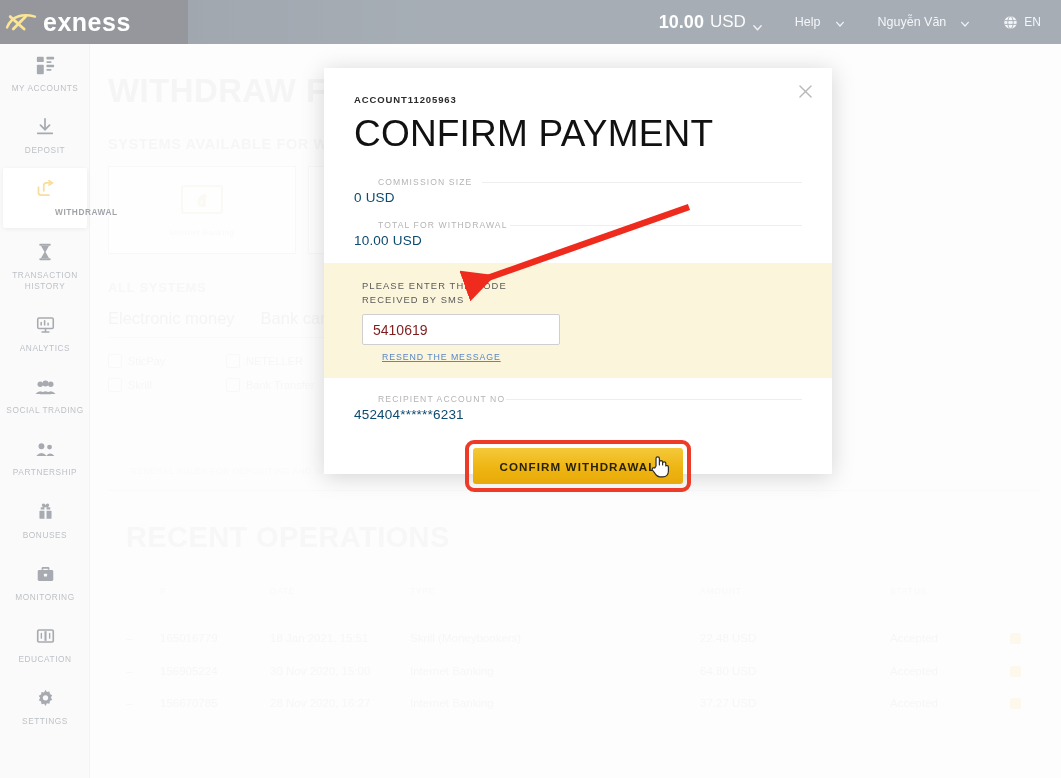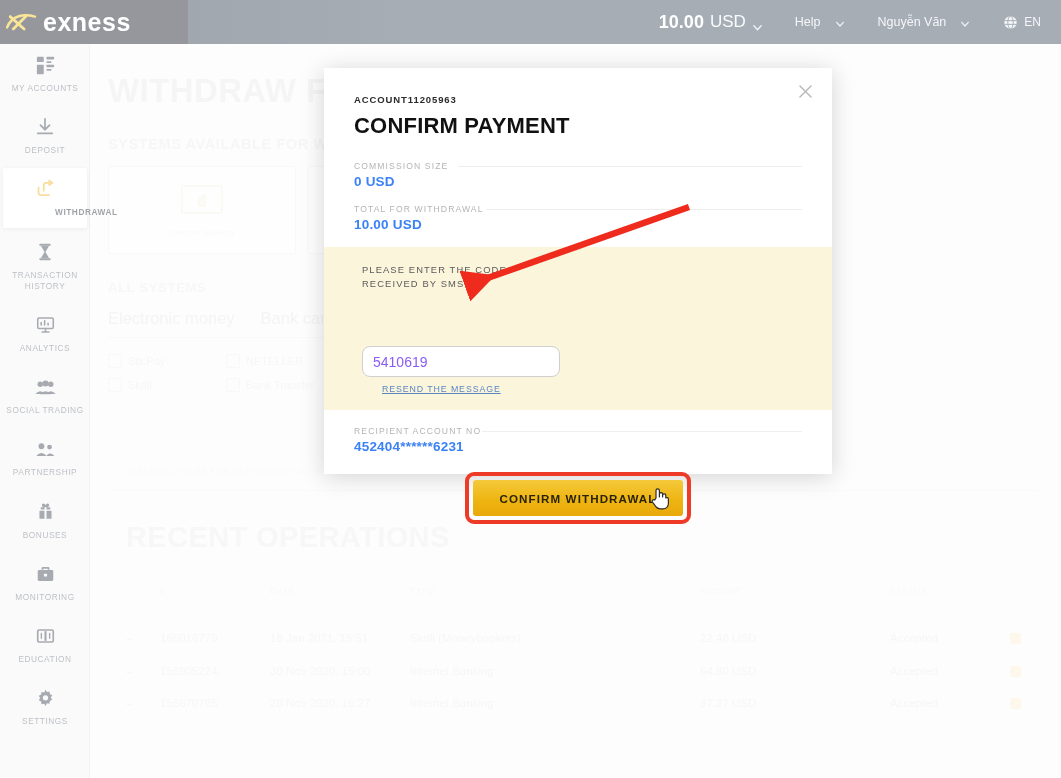--- a/index.html
+++ b/index.html
@@ -115,38 +115,38 @@
     position: absolute; left: 324px; top: 68px; width: 508px; height: 406px;
     background: #ffffff; box-shadow: 0 3px 22px rgba(0,0,0,.17); z-index: 70;
   }
   .modal-close {
     position: absolute; right: 14px; top: 10px; width: 26px; height: 26px;
     display:flex; align-items:center; justify-content:center; cursor: pointer;
     color: #b9b9b9;
   }
   .modal-body { padding: 26px 30px 0 30px; }
   .acct { font-size: 9.5px; letter-spacing: .9px; color: #2b2b2b; font-weight: bold; margin-bottom: 8px; }
-  .mtitle { font-size: 22px; font-weight: bold; letter-spacing: .2px; color: #111; margin-bottom: 22px; }
+  .mtitle { font-size: 37px; font-weight: normal; letter-spacing: .2px; color: #111; margin-bottom: 22px; }
   .field { margin-bottom: 15px; position: relative; }
   .field-lbl { font-size: 8.6px; letter-spacing: 1.1px; color: #b4b4b4; margin-bottom: 3px; }
-  .field-lbl.lined { position: relative; }
+  .field-lbl.lined { position: relative; margin-left: 24px; }
   .field-lbl.lined::after {
     content:""; position:absolute; left: 104px; right: 0; top: 50%; height: 1px; background: #eeeeee;
   }
   .field-lbl.lined.w2::after { left: 132px; }
   .field-lbl.lined.w3::after { left: 128px; }
-  .field-val { font-size: 13.5px; font-weight: bold; color: #3b82f6; letter-spacing: .2px; }
+  .field-val { font-size: 13.5px; font-weight: normal; color: #0c4a6e; letter-spacing: .2px; }
   .sms-box {
     background: #fbf5dc; margin: 12px -30px 0 -30px; padding: 16px 30px 14px 38px;
   }
   .sms-lbl { font-size: 9.4px; letter-spacing: 1.1px; color: #5a5a5a; line-height: 1.5; margin-bottom: 7px; max-width: 200px;}
   .sms-input {
     width: 198px; height: 31px; border: 1px solid #cfcfcf; background: #fff;
-    font-size: 14px; color: #8b5cf6; padding: 0 10px; font-family: "Liberation Sans", sans-serif;
-    border-radius: 8px; outline: none; margin-top: 48px;
+    font-size: 14px; color: #7f1d1d; padding: 0 10px; font-family: "Liberation Sans", sans-serif;
+    border-radius: 2px; outline: none;
   }
   .resend { display:inline-block; margin-top: 7px; font-size: 8.8px; letter-spacing: .9px; color: #5b86c4; text-decoration: underline; cursor: pointer; margin-left: 20px;}
   .recip { margin-top: 16px; }
   .cta-wrap { display:flex; justify-content:center; margin-top: 26px; position: relative; }
   .cta {
     width: 210px; height: 36px; border: none; cursor: pointer; border-radius: 3px;
     background: linear-gradient(to bottom, #f5c93b 0%, #eeb512 55%, #e8a90a 100%);
     color: #2a2207; font-size: 11.6px; font-weight: bold; letter-spacing: 1.1px;
     font-family: "Liberation Sans", sans-serif;
     display:flex; align-items:center; justify-content:center;

